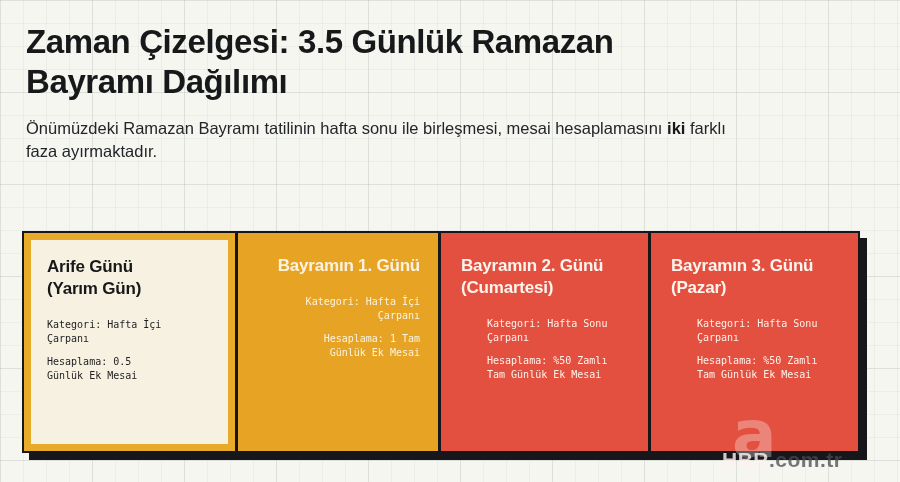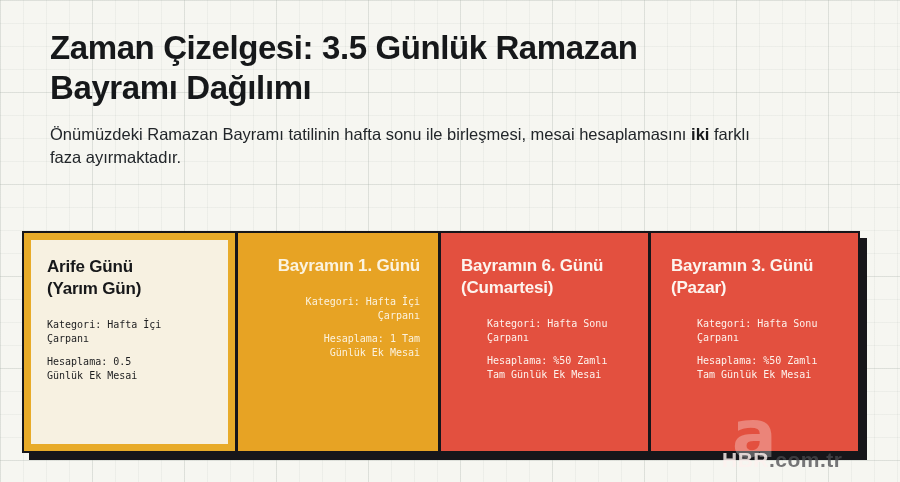--- a/index.html
+++ b/index.html
@@ -26,23 +26,22 @@
       linear-gradient(to bottom, rgba(176,184,176,0.26) 1px, transparent 1px),
       linear-gradient(to right, rgba(176,184,176,0.13) 1px, transparent 1px),
       linear-gradient(to bottom, rgba(176,184,176,0.13) 1px, transparent 1px);
     background-size: 92px 92px, 92px 92px, 23px 23px, 23px 23px;
     background-position: 0 0, 0 0, 0 0, 0 0;
   }
 
   .header {
     position: absolute;
     left: 26px;
-    top: 28px;
+    top: 22px;
     width: 800px;
-    margin-left: 24px;
   }
 
   .page-title {
     font-size: 33px;
     line-height: 1.22;
     font-weight: 700;
     color: #16181a;
     letter-spacing: -0.4px;
     margin: 0;
     white-space: pre-line;
@@ -206,21 +205,21 @@
         <h2 class="card-title">Bayramın 1. Günü</h2>
         <div class="card-rows">
           <p class="card-row">Kategori: Hafta İçi
 Çarpanı</p>
           <p class="card-row">Hesaplama: 1 Tam
 Günlük Ek Mesai</p>
         </div>
       </div>
 
       <div class="card red">
-        <h2 class="card-title">Bayramın 6. Günü
+        <h2 class="card-title">Bayramın 2. Günü
 (Cumartesi)</h2>
         <div class="card-rows">
           <p class="card-row">Kategori: Hafta Sonu
 Çarpanı</p>
           <p class="card-row">Hesaplama: %50 Zamlı
 Tam Günlük Ek Mesai</p>
         </div>
       </div>
 
       <div class="card red">

